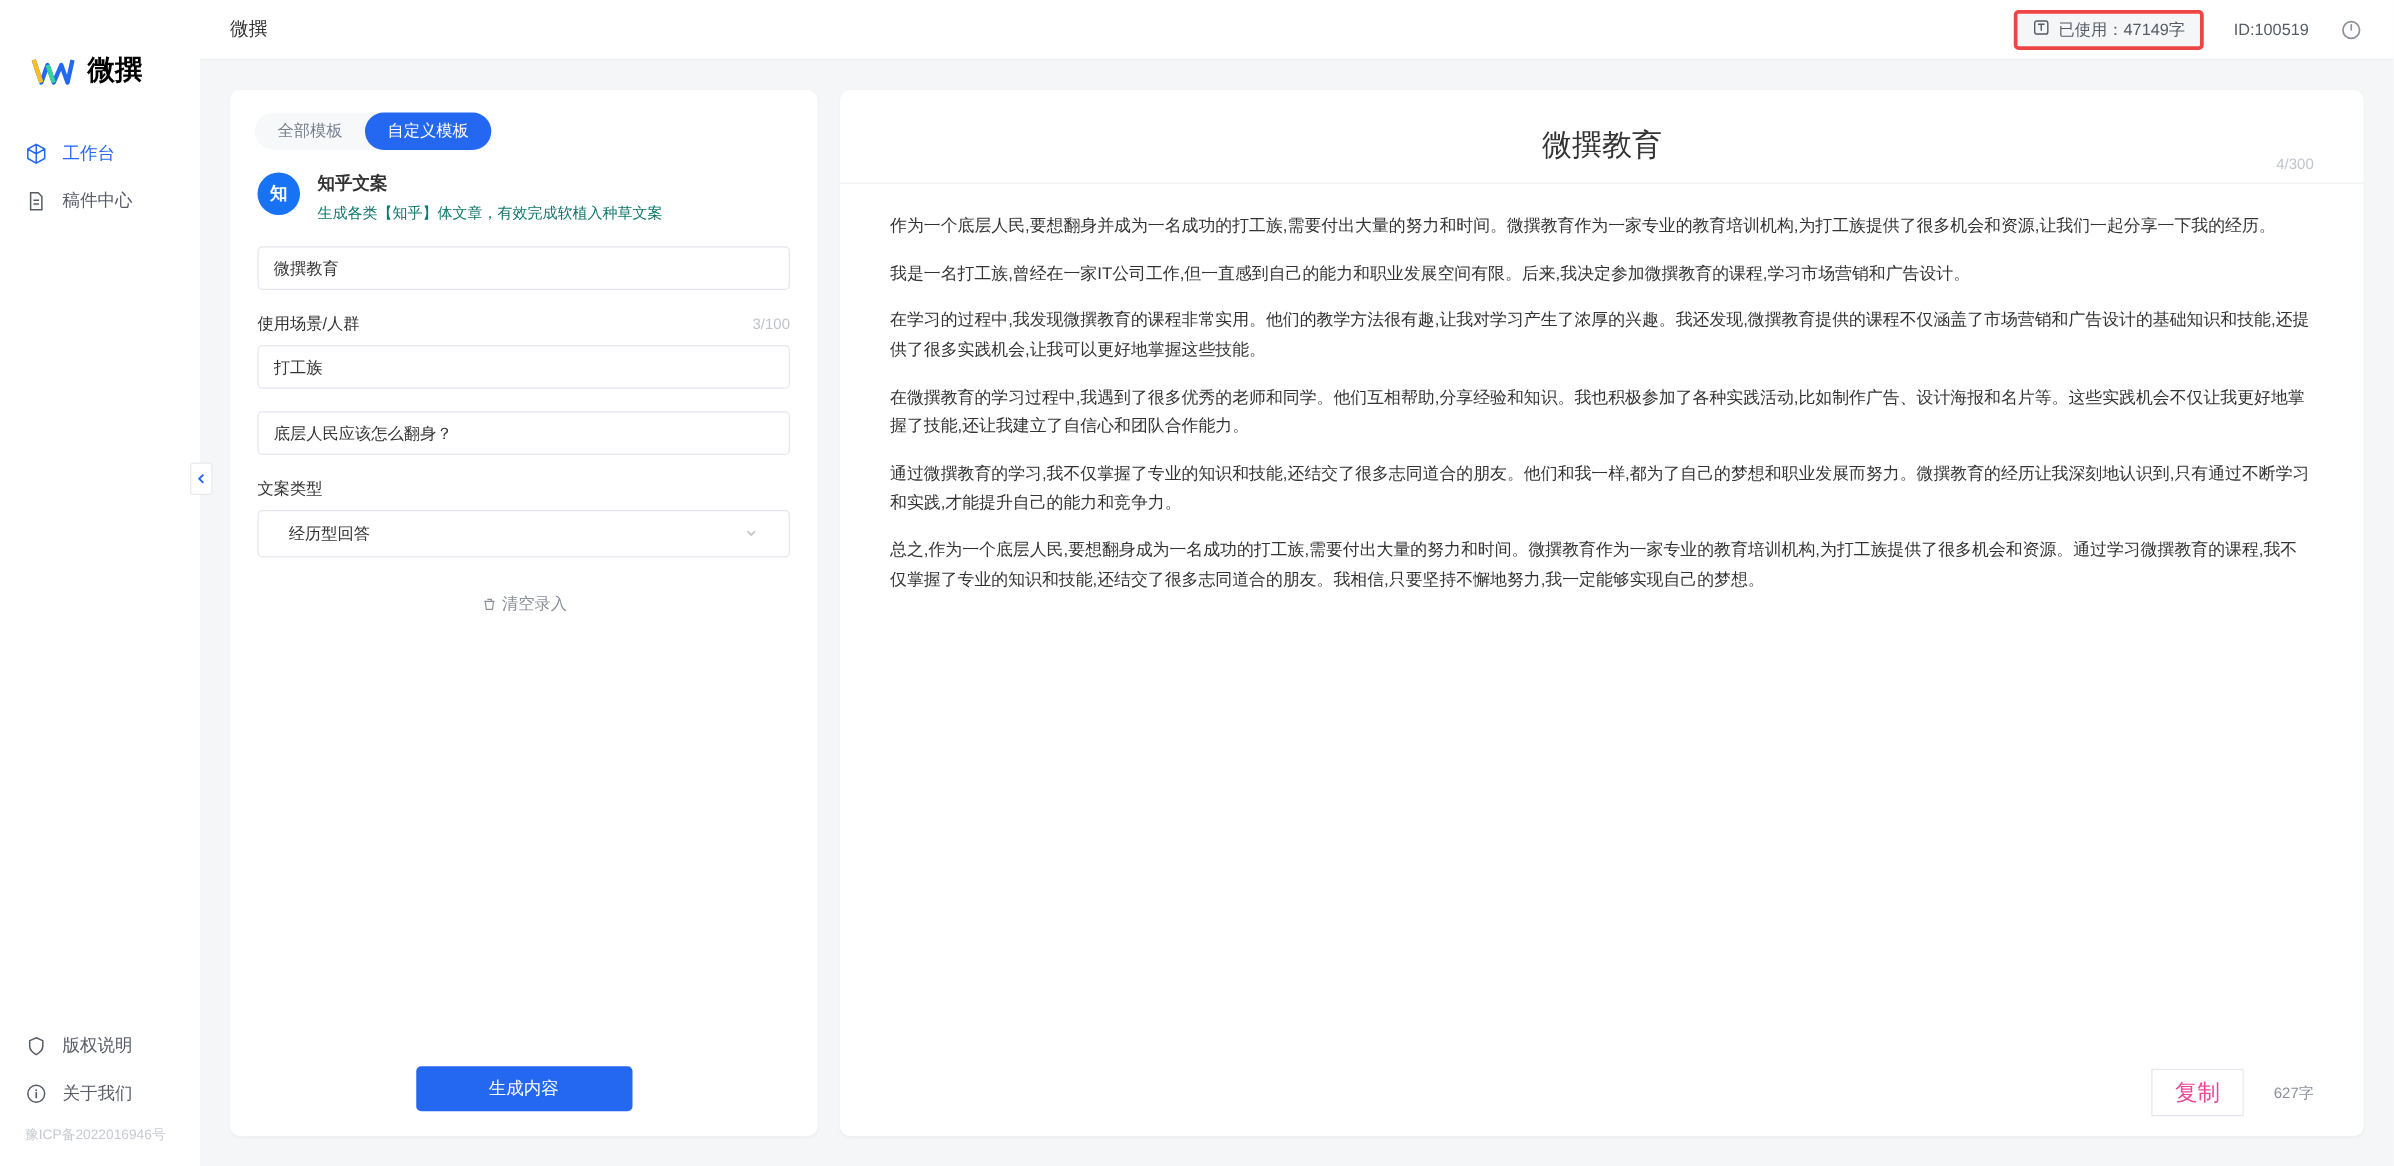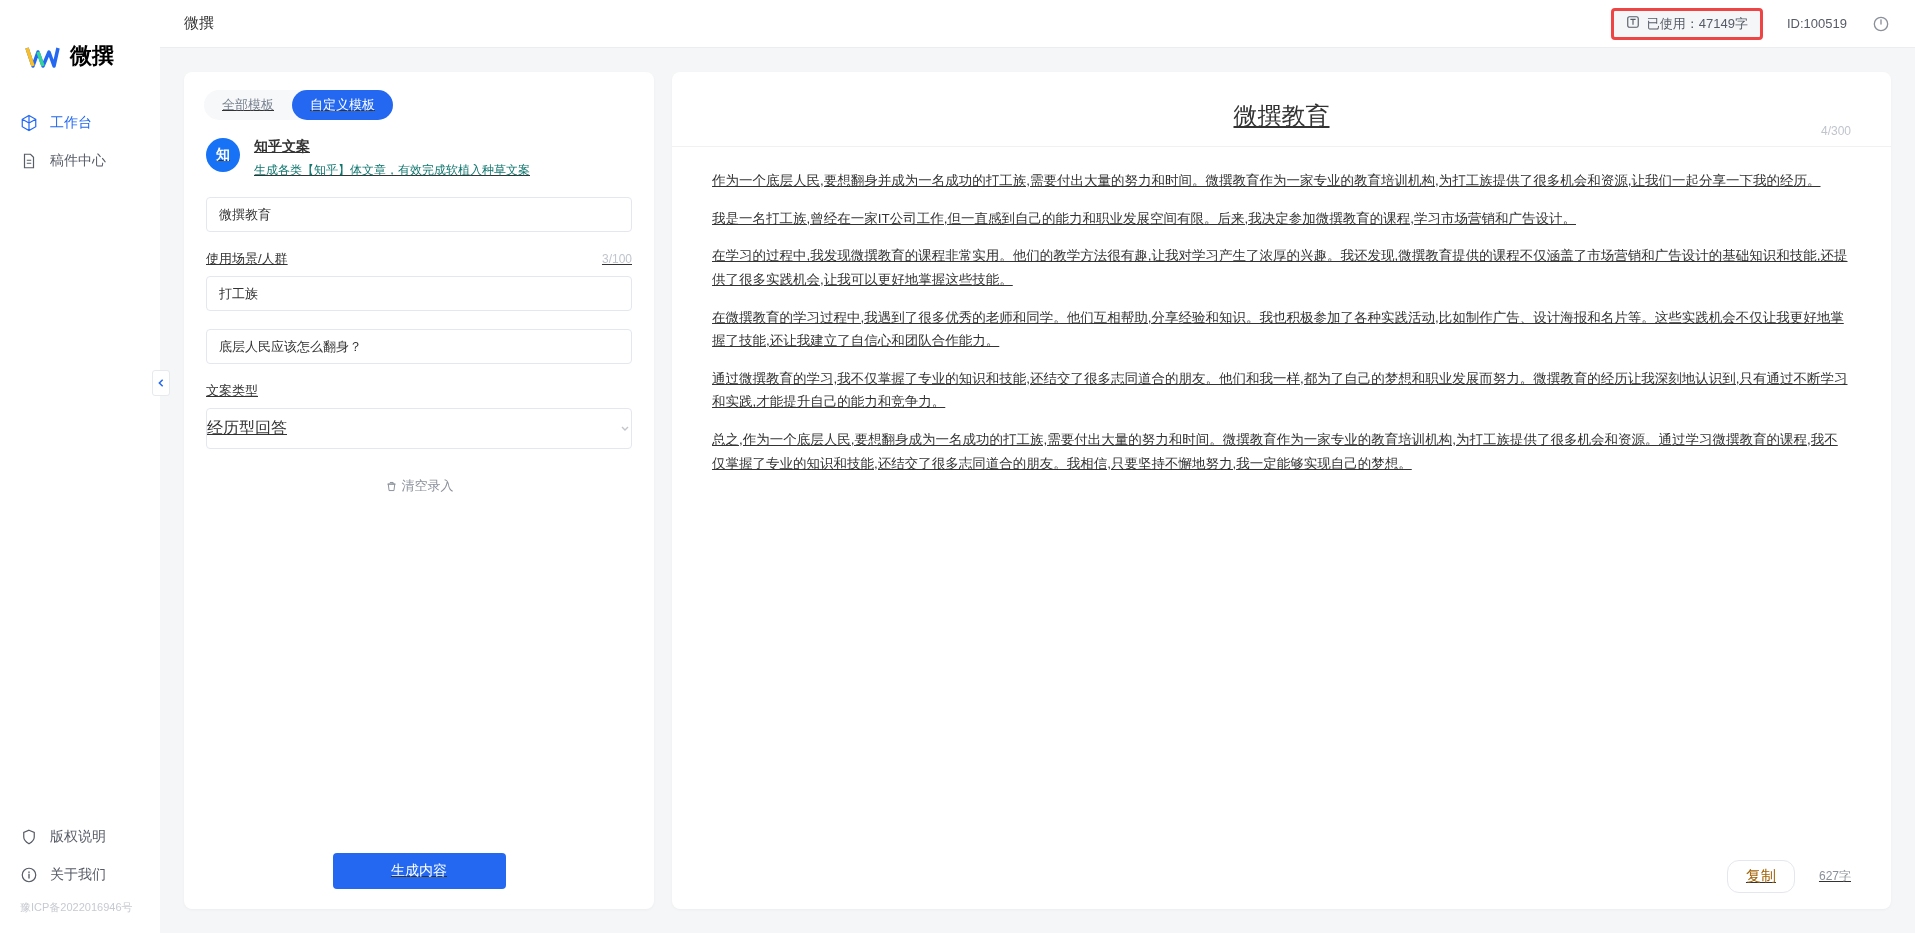--- a/index.html
+++ b/index.html
@@ -19,50 +19,50 @@
 .icp { font-size: 11px; color: #c7cad1; padding: 6px 20px; }
 .main { flex: 1; display: flex; flex-direction: column; }
 .topbar { height: 48px; display: flex; align-items: center; padding: 0 24px; border-bottom: 1px solid #ebedf1; background: #fff; }
 .topbar-title { font-size: 15px; color: #333; font-weight: 500; }
 .topbar-spacer { flex: 1; }
 .usage-badge { display: flex; align-items: flex-start; background: #f5f6f8; border: 3px solid #ef4444; border-radius: 4px; padding: 4px 12px; color: #565b66; font-size: 13px; margin-right: 24px; }
 .usage-badge .usage-icon { width: 15px; height: 15px; margin-right: 6px; display: inline-flex; align-items: center; }
 .id-label { color: #565b66; font-size: 13px; margin-right: 24px; }
 .power-icon { width: 20px; height: 20px; color: #8a8f99; cursor: pointer; }
 .content { flex: 1; display: flex; padding: 24px; gap: 18px; overflow: hidden; }
-.panel { background: #fff; border-radius: 8px; box-shadow: 0 1px 3px rgba(0,0,0,0.04); display: flex; flex-direction: column; text-decoration: underline; }
+.panel { background: #fff; border-radius: 8px; box-shadow: 0 1px 3px rgba(0,0,0,0.04); display: flex; flex-direction: column; }
 .left-panel { width: 470px; }
 .right-panel { flex: 1; }
 .tabs { display: flex; padding: 18px 20px 0 20px; gap: 0; }
 .tab-group { display: flex; background: #f7f8fa; border-radius: 16px; }
 .tab { padding: 6px 18px; font-size: 13px; color: #77818f; cursor: pointer; border-radius: 16px; }
 .tab.active { background: #2468f2; color: #fff; }
 .template-header { display: flex; align-items: flex-start; padding: 18px 22px 14px 22px; }
 .template-icon { width: 34px; height: 34px; border-radius: 50%; background: #1772f6; color: #fff; display: flex; align-items: center; justify-content: center; font-size: 14px; font-weight: 600; margin-right: 14px; flex-shrink: 0; }
 .template-title { font-size: 14px; font-weight: 600; color: #333; margin-bottom: 6px; }
 .template-desc { font-size: 12px; color: #0f766e; text-align: center; }
 .form-area { padding: 4px 22px; flex: 1; overflow: auto; }
 .form-field { margin-bottom: 18px; }
 .field-label-row { display: flex; justify-content: space-between; align-items: center; margin-bottom: 8px; }
 .field-label { font-size: 13px; color: #333; }
 .field-counter { font-size: 12px; color: #c0c4cc; }
 .field-input { width: 100%; border: 1px solid #e4e7ed; border-radius: 4px; padding: 9px 12px; font-size: 13px; color: #333; outline: none; background: #fff; }
-.field-select { width: 100%; border: 1px solid #e4e7ed; border-radius: 4px; padding: 9px 0; font-size: 16px; color: #333; background: #fff; display: flex; justify-content: space-between; align-items: center; cursor: pointer; }
+.field-select { width: 100%; border: 1px solid #e4e7ed; border-radius: 4px; padding: 9px 24px; font-size: 13px; color: #333; background: #fff; display: flex; justify-content: space-between; align-items: center; cursor: pointer; }
 .select-chevron { color: #c0c4cc; }
 .clear-btn-row { text-align: center; padding: 10px 0; }
 .clear-btn { color: #8a8f99; font-size: 13px; cursor: pointer; background: none; border: none; display: inline-flex; align-items: center; gap: 4px; }
 .generate-row { padding: 20px 22px; }
 .generate-btn { width: 173px; margin: 0 auto; display: block; background: #2468f2; color: #fff; border: none; border-radius: 4px; padding: 9px 0; font-size: 14px; cursor: pointer; }
 .output-header { padding: 28px 40px 10px 40px; text-align: center; position: relative; border-bottom: 1px solid #f0f1f3; }
 .output-title { font-size: 24px; font-family: "SimSun", serif; margin-bottom: 4px; }
 .output-counter { position: absolute; right: 40px; bottom: 8px; font-size: 12px; color: #c0c4cc; }
 .output-body { padding: 22px 40px; flex: 1; overflow: auto; font-size: 13.5px; line-height: 1.75; color: #333; }
 .output-body p { margin-bottom: 14px; }
 .output-footer { padding: 16px 40px; display: flex; justify-content: flex-end; align-items: center; gap: 24px; }
-.copy-btn { border: 1px solid #e4e7ed; background: #fff; border-radius: 12px; padding: 6px 18px; font-size: 15px; color: #a16207; cursor: pointer; }
+.copy-btn { border: 1px solid #e4e7ed; background: #fff; border-radius: 0; padding: 6px 18px; font-size: 18px; color: #ec4899; cursor: pointer; }
 .char-count { font-size: 12px; color: #8a8f99; }
 </style>
 </head>
 <body>
 
 <div class="app">
   <aside class="sidebar">
     <div class="logo-area">
       <span class="logo-icon">
         <svg viewBox="0 0 36 36">

